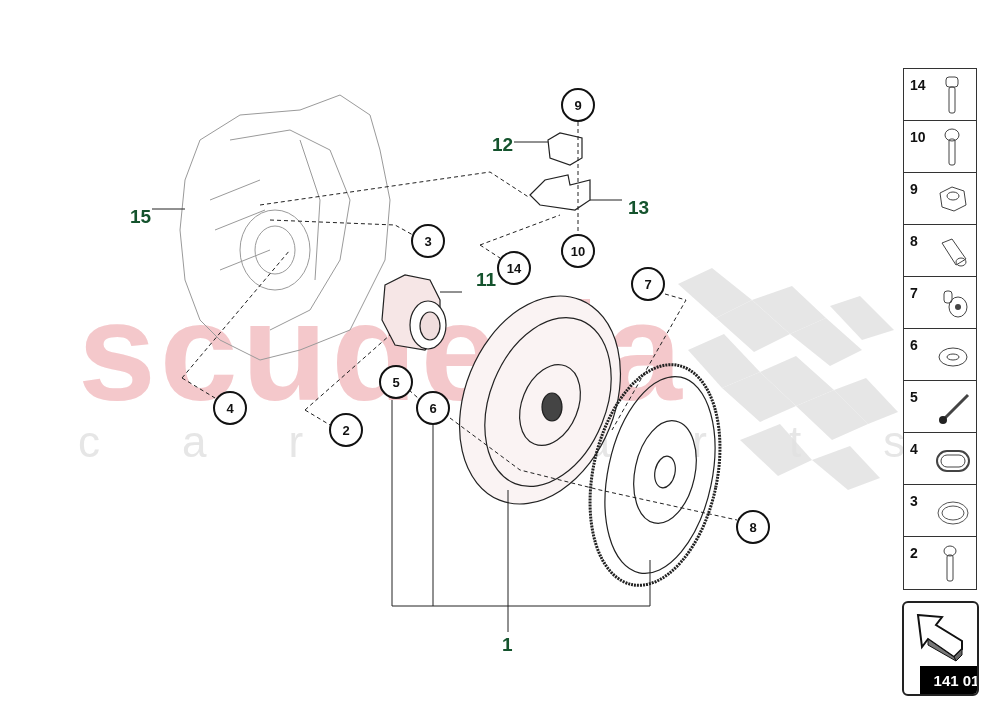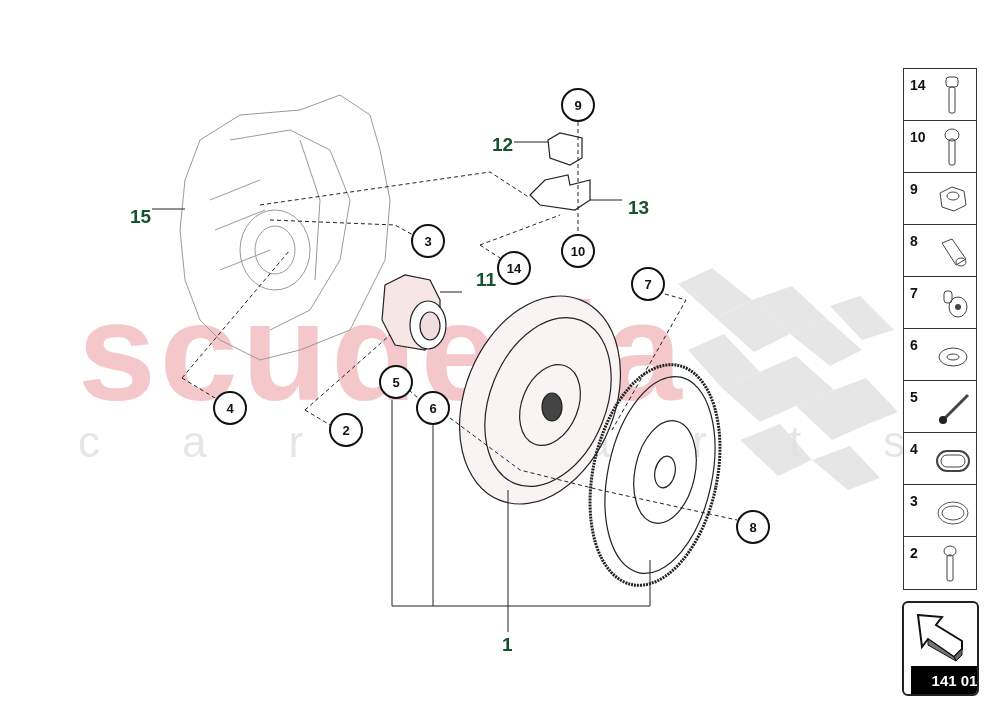--- a/index.html
+++ b/index.html
@@ -8,21 +8,21 @@
   .watermark-main { position:absolute; left:78px; top:282px; font-size:140px; font-weight:bold; letter-spacing:4px; color:#f4c8cb; line-height:1; font-family:"Liberation Sans", sans-serif; }
   .watermark-sub { position:absolute; left:78px; top:420px; font-size:44px; color:#e6e6e6; letter-spacing:82px; line-height:1; font-family:"Liberation Sans", sans-serif; }
   .callout { position:absolute; width:34px; height:34px; border:2px solid #111; border-radius:50%; background:#fff; display:flex; align-items:center; justify-content:center; font-weight:bold; font-size:13px; color:#111; box-sizing:border-box; }
   .label { position:absolute; font-weight:bold; font-size:19px; color:#14532d; }
   .legend { position:absolute; left:903px; top:68px; width:72px; border:1.5px solid #333; background:#fff; }
   .legend-row { position:relative; height:52px; border-bottom:1.5px solid #333; box-sizing:border-box; }
   .legend-row:last-child { border-bottom:none; }
   .legend-num { position:absolute; left:6px; top:8px; font-weight:bold; font-size:14px; color:#111; }
   .legend-icon { position:absolute; left:30px; top:6px; width:38px; height:42px; }
   .nav-box { position:absolute; left:902px; top:601px; width:73px; height:91px; border:2px solid #222; border-radius:6px; overflow:hidden; background:#fff; cursor:pointer; }
-  .nav-code { position:absolute; left:7px; bottom:0; width:100%; height:28px; background:#000; color:#fff; font-weight:bold; font-size:15px; display:flex; align-items:center; justify-content:center;padding-left:7px; }
+  .nav-code { position:absolute; left:16px; bottom:0; width:100%; height:28px; background:#000; color:#fff; font-weight:bold; font-size:15px; display:flex; align-items:center; justify-content:center; }
 </style>
 </head>
 <body>
 
 <div class="layer">
 
   <div class="watermark-main">scuderia</div>
   <div class="watermark-sub">car parts</div>
 
   <svg class="layer" viewBox="0 0 1000 727">

